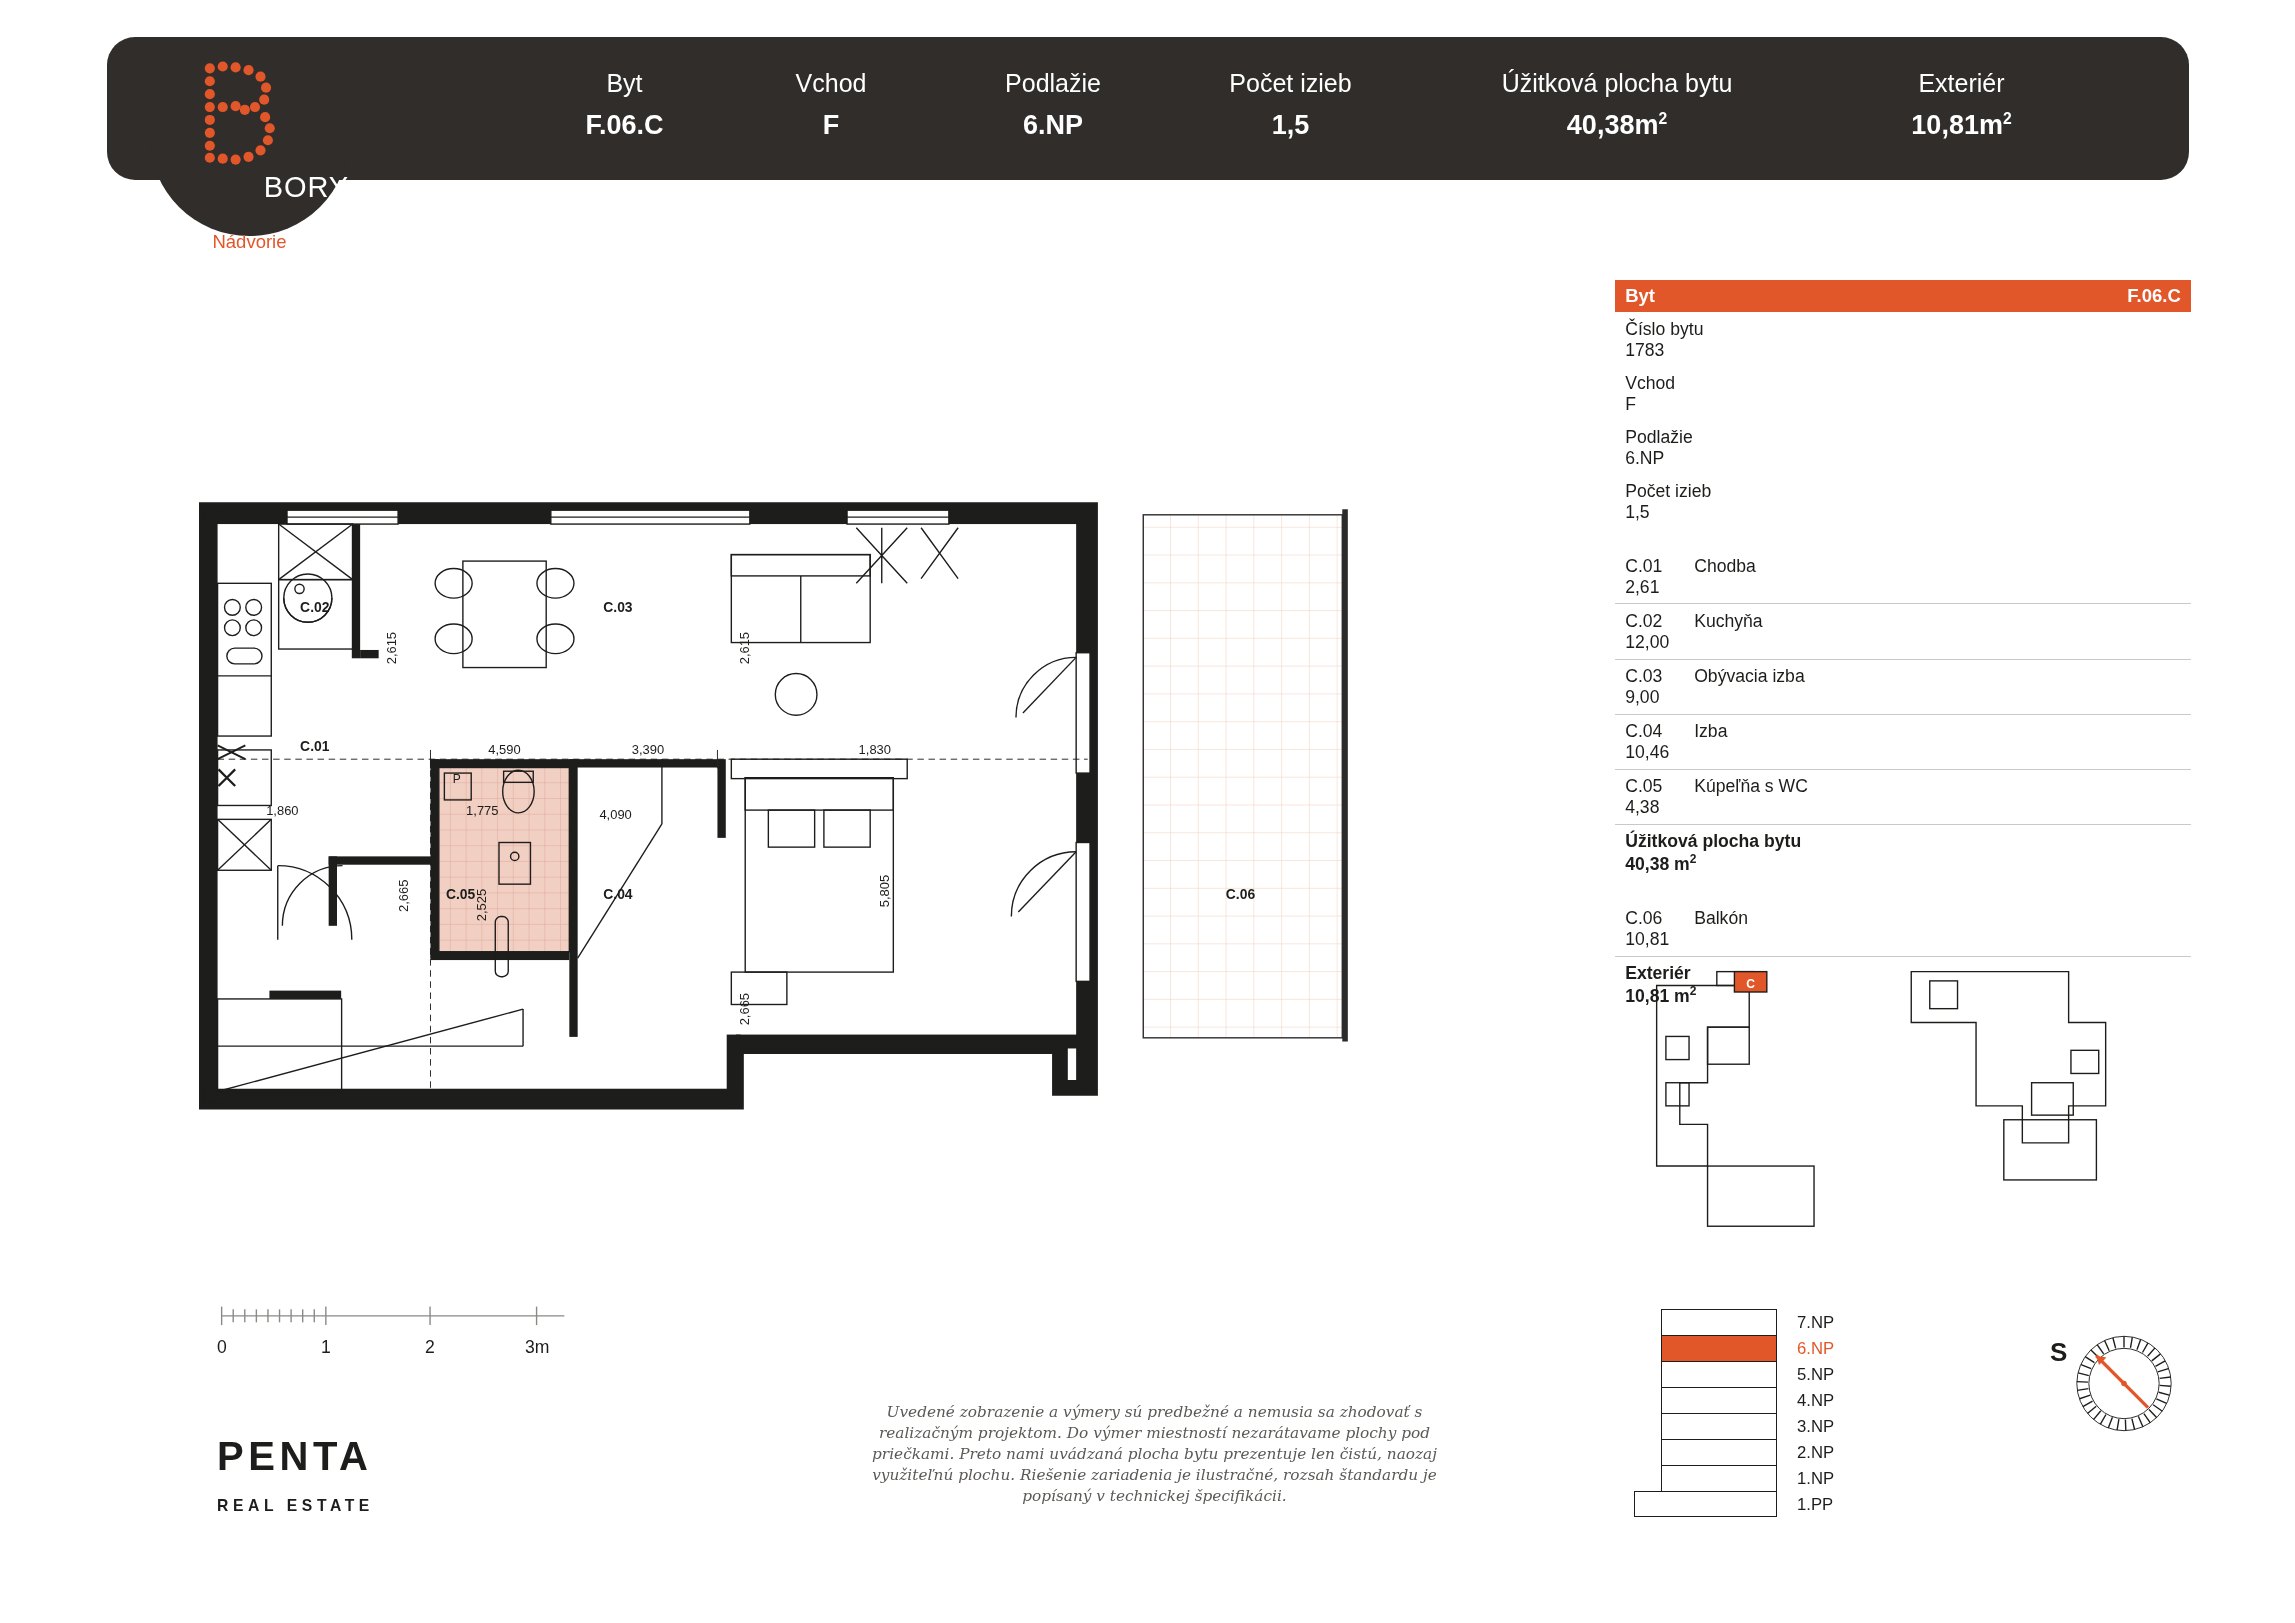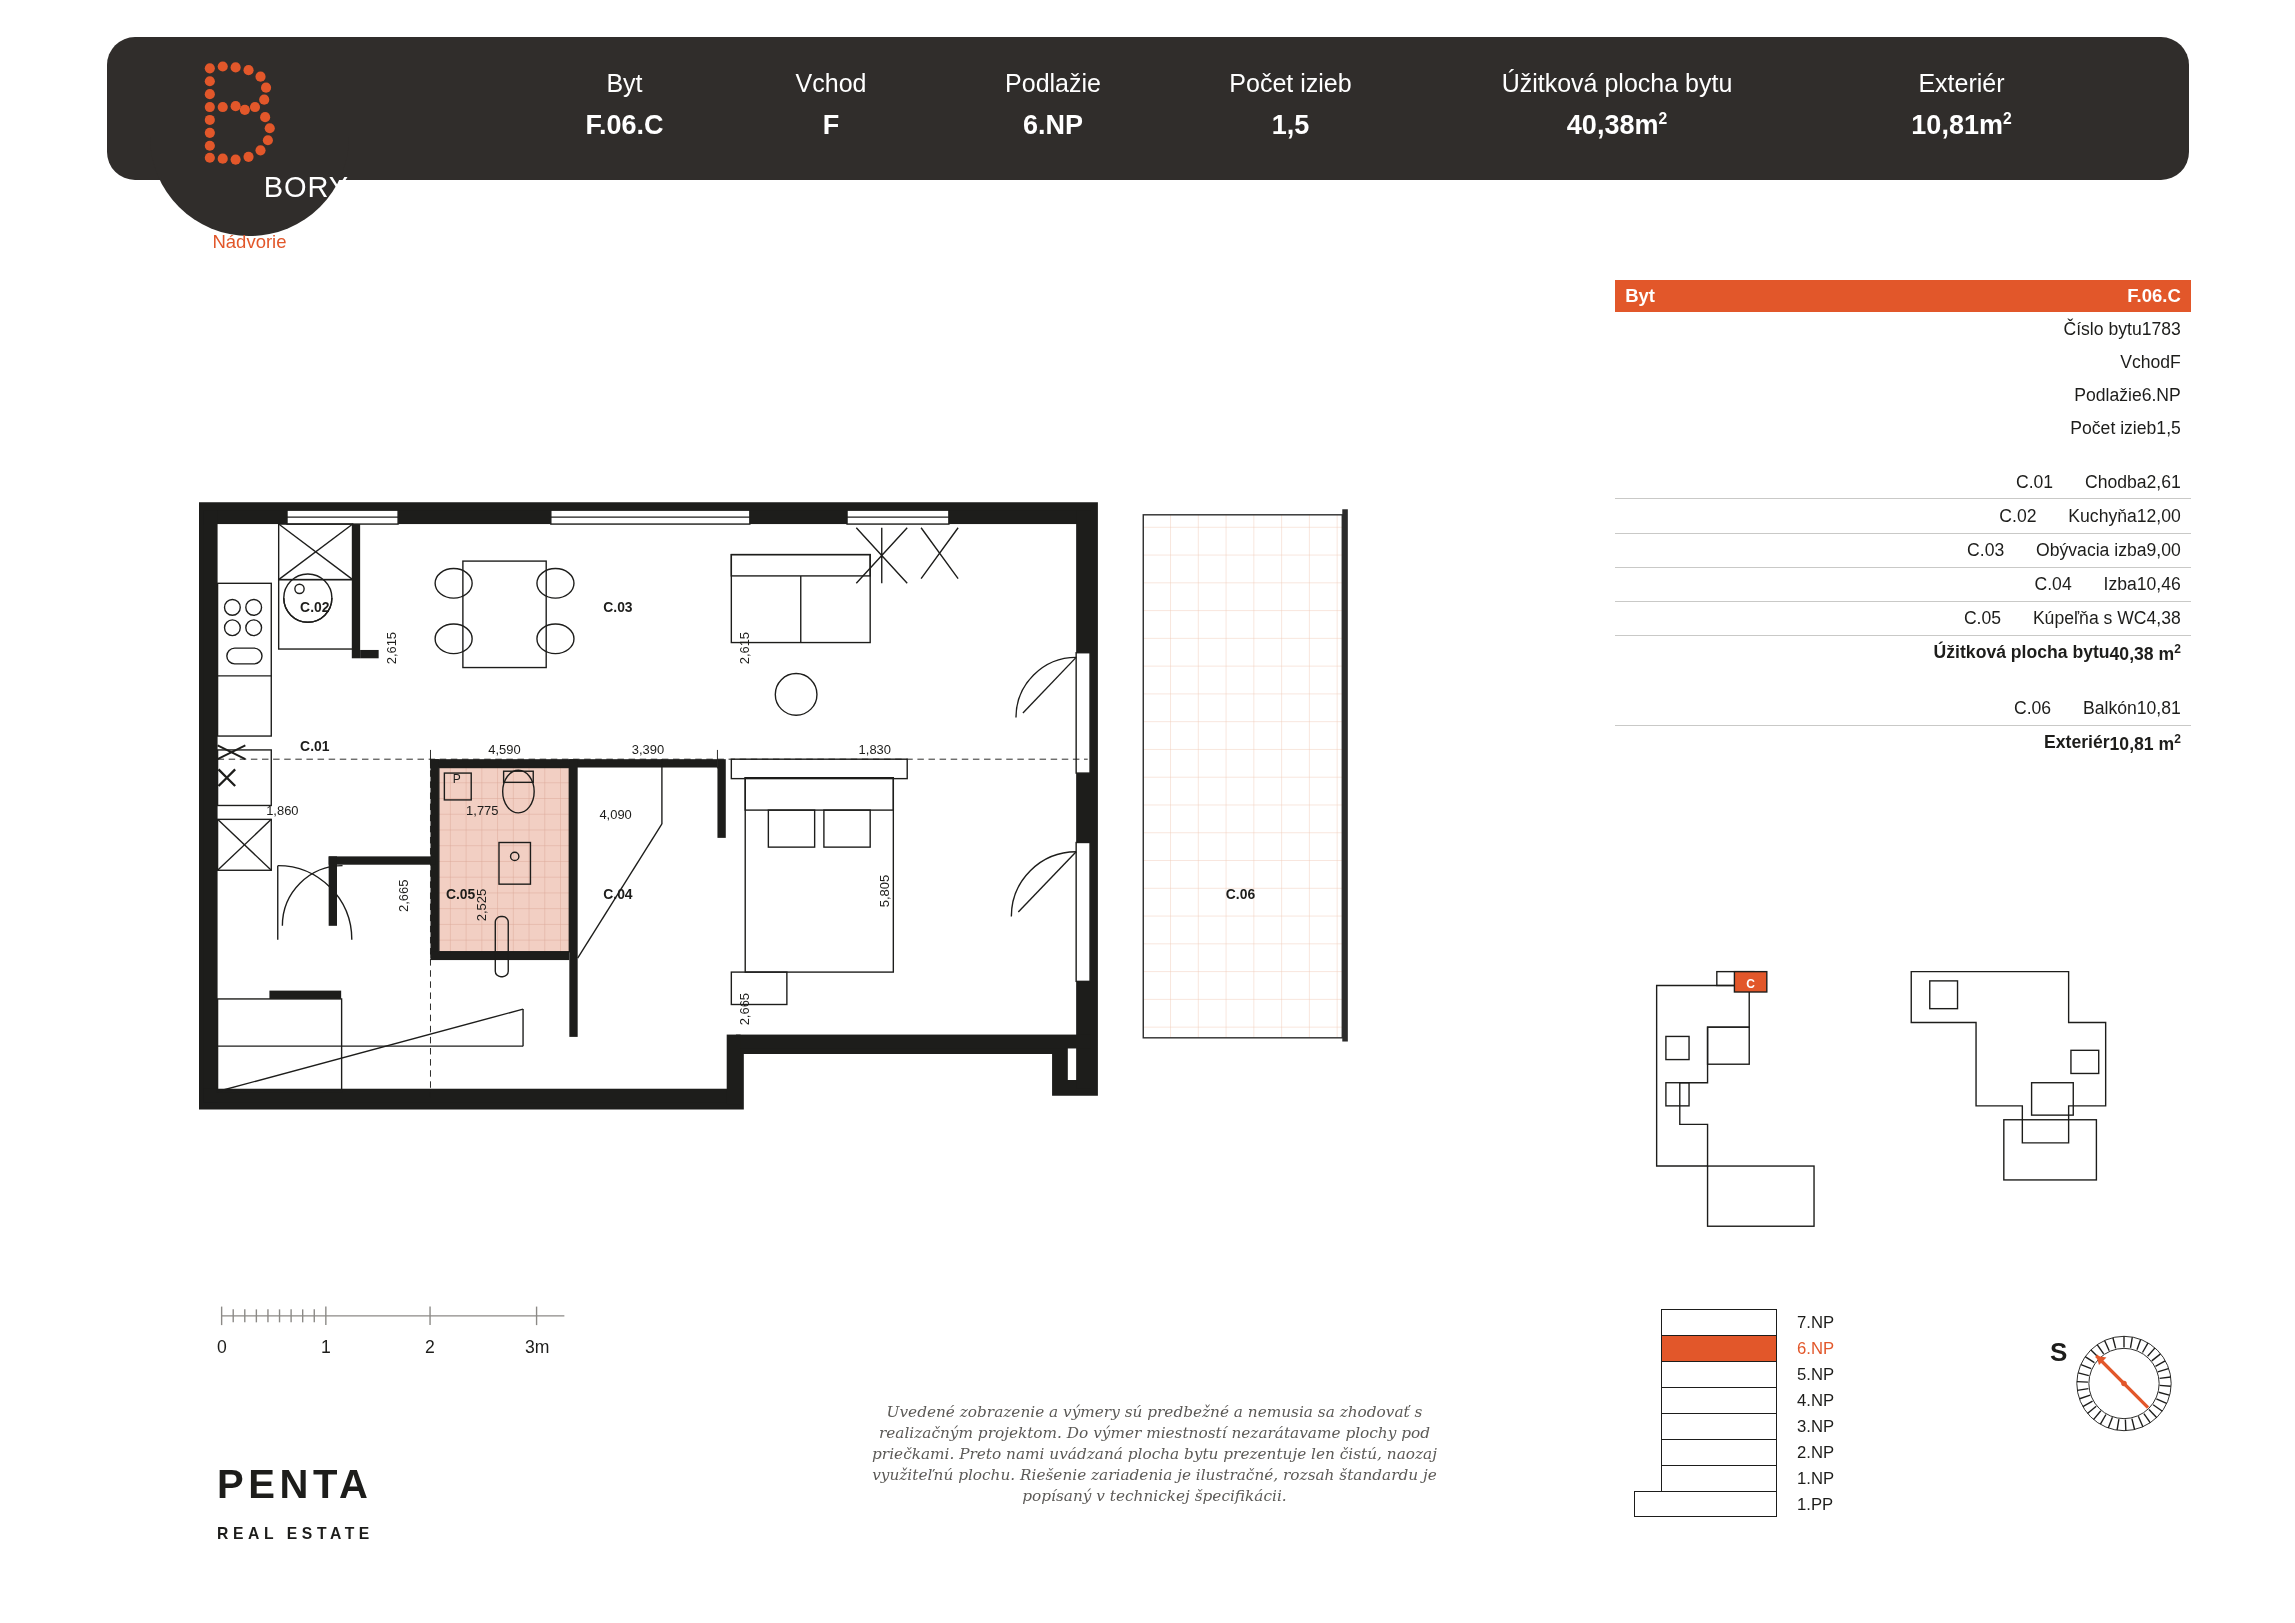--- a/index.html
+++ b/index.html
@@ -77,40 +77,41 @@
     font-size:18.5px; font-weight:bold;
     padding:0 10.2px;
     display:flex; justify-content:space-between;
     box-sizing:border-box;
   }
   .ib-row {
     display:flex; justify-content:flex-end;
     font-size:17.6px;
     padding:6.5px 10.2px 5.6px 10.2px;
     box-sizing:border-box;
+    flex-direction:column;
   }
   .ib-row.b { border-bottom:0.9px solid #c9c9c7; }
   .ib-row .rc { display:flex; }
   .ib-row .code { width:69px; }
   .ib-row.bold { font-weight:bold; }
   .ib-gap { height:21px; }
   .ib-row sup { font-size:12px; vertical-align:super; }
 
   
   .plan { position:absolute; left:199px; top:500px; width:1185px; height:685px; }
   .plan svg { display:block; }
 
   
   .scalebar { position:absolute; left:217px; top:1300px; width:352px; }
   .scalebar .nums { position:relative; height:28px; margin-top:6.5px; }
   .scalebar .nums span { position:absolute; font-size:17.6px; }
 
   
   .penta { position:absolute; left:217px; top:1434px; }
-  .penta .p1 { font-size:40px; font-weight:bold; letter-spacing:4.6px; color:#1d1d1b;margin-top:28px; }
+  .penta .p1 { font-size:40px; font-weight:bold; letter-spacing:4.6px; color:#1d1d1b; }
   .penta .p2 { font-size:15.7px; letter-spacing:4.6px; color:#1d1d1b; margin-top:18px;font-weight:bold; }
 
   
   .disclaimer {
     position:absolute; left:847px; top:1402px; width:615px;
     text-align:center; font-size:15.3px; line-height:21px; color:#5b5956;
     font-family:"DejaVu Serif", serif;
     font-style:italic;
   }
 

